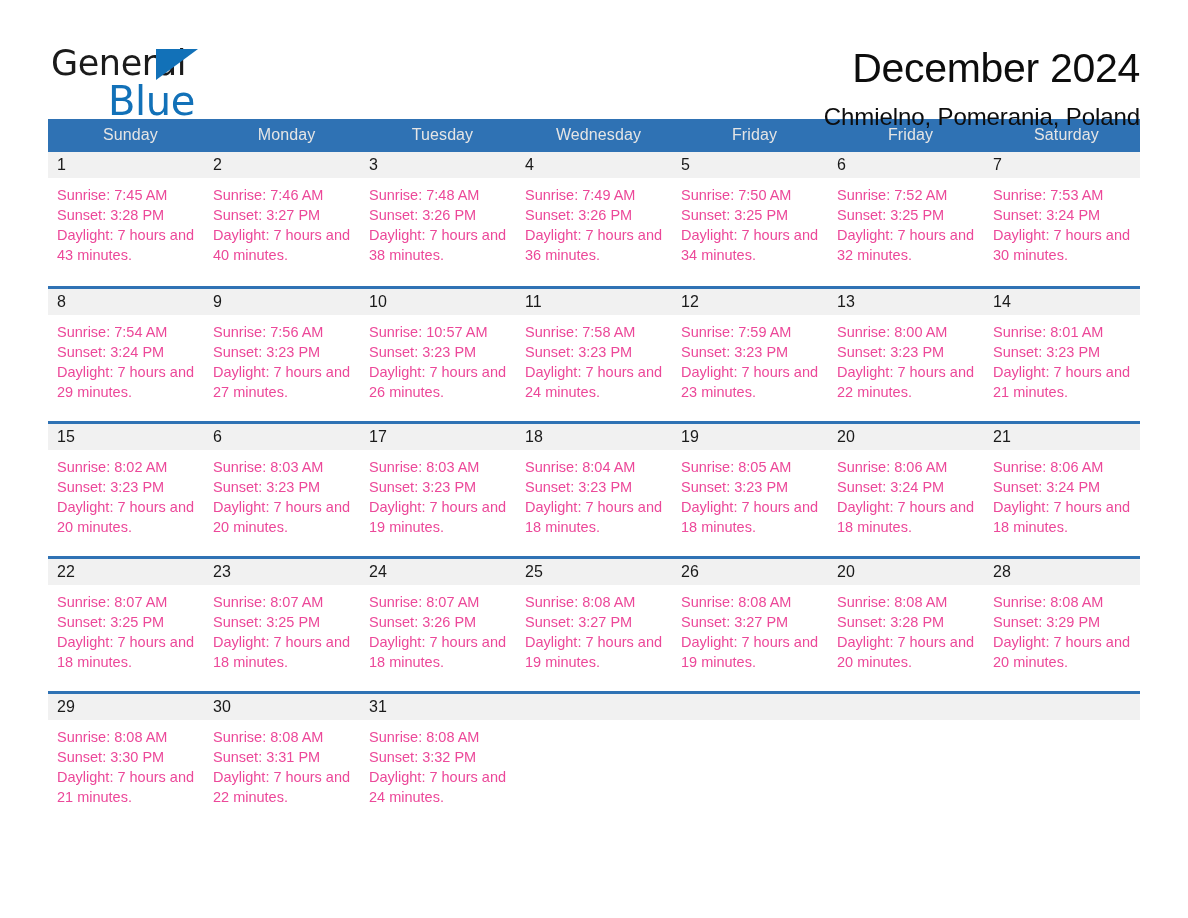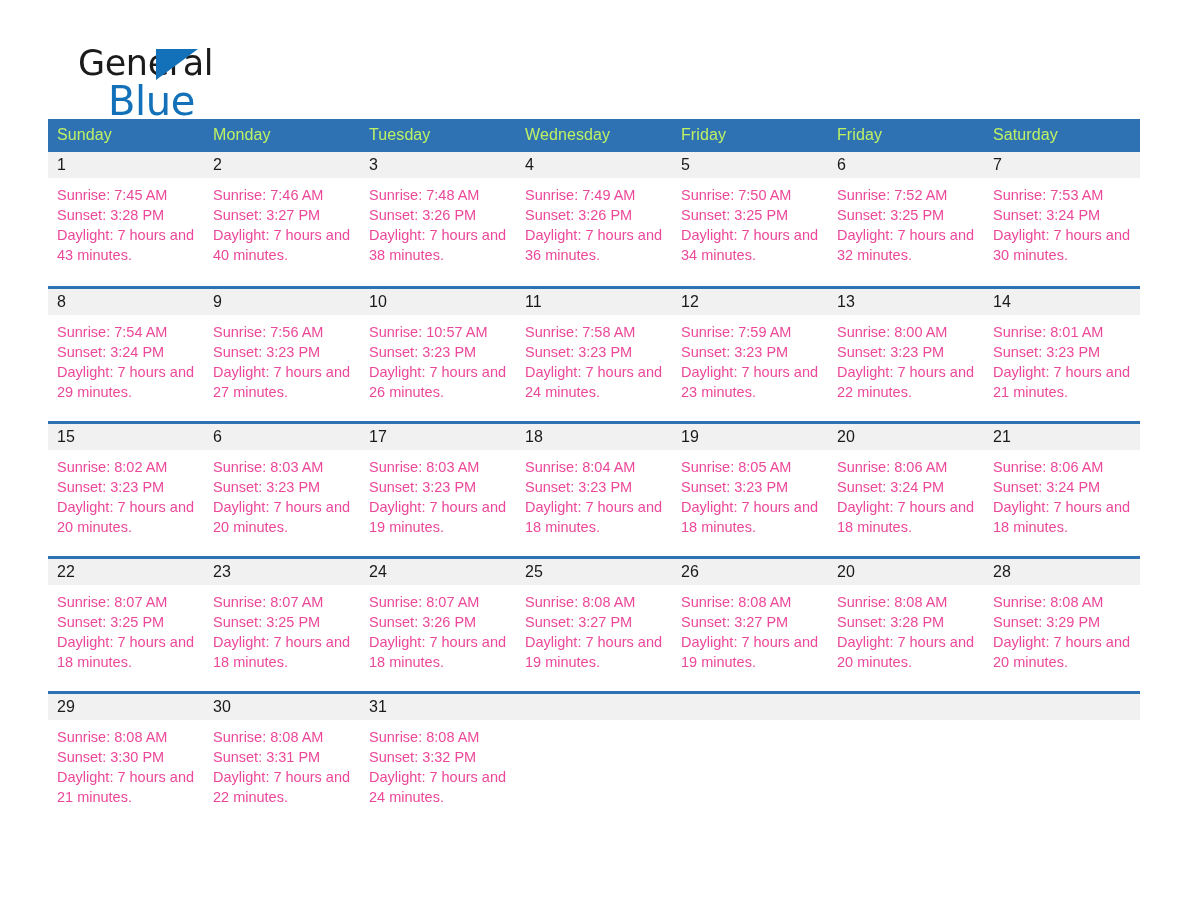--- a/index.html
+++ b/index.html
@@ -35,21 +35,21 @@
   }
 
   .brand {
     position: relative;
     width: 230px;
     height: 86px;
     flex: 0 0 auto;
   }
   .brand-general {
     position: absolute;
-    left: 30px;
+    left: 3px;
     top: 2px;
     font-size: 35px;
     line-height: 1;
     letter-spacing: -0.4px;
     color: #1b1b1b;
     font-family: "DejaVu Sans", sans-serif;
     font-weight: 400;
   }
   .brand-triangle {
     position: absolute;
@@ -99,24 +99,24 @@
   .calendar {
     margin-top: 15px;
     width: 1092px;
     border-collapse: collapse;
     table-layout: fixed;
   }
   .calendar col { width: 14.2857%; }
 
   thead th {
     background: #2f72b4;
-    color: #bef264;
+    color: #e5e5e5;
     font-size: 16px;
     font-weight: 400;
-    text-align: left;
+    text-align: center;
     padding: 7px 0 8px 9px;
     height: 32px;
     box-sizing: border-box;
     letter-spacing: 0.1px;
     font-family: "Liberation Sans", sans-serif;
   }
 
   tbody tr.week {
     border-top: 3px solid #2f72b4;
   }
@@ -163,20 +163,24 @@
 <div class="page">
 
   <div class="header">
 
     <div class="brand">
       <span class="brand-general">General</span>
       <span class="brand-triangle"></span>
       <span class="brand-blue">Blue</span>
     </div>
 
+    <div class="titles">
+      <div class="cal-title">December 2024</div>
+      <div class="cal-subtitle">Chmielno, Pomerania, Poland</div>
+    </div>
 
   </div>
 
   <table class="calendar">
     <colgroup>
       <col>
         <col>
         <col>
         <col>
         <col>

